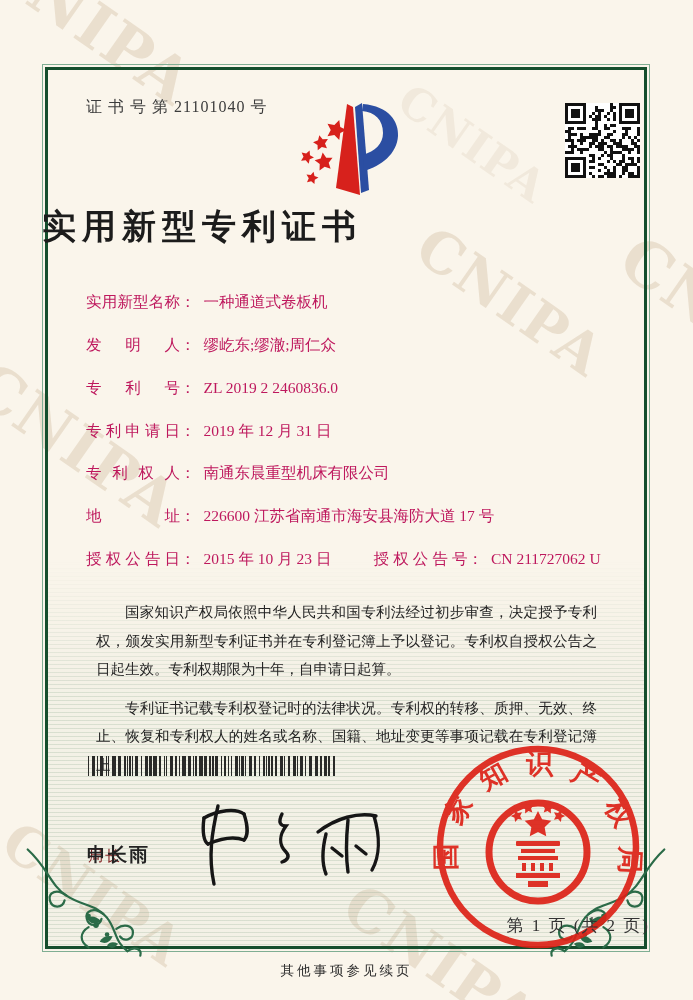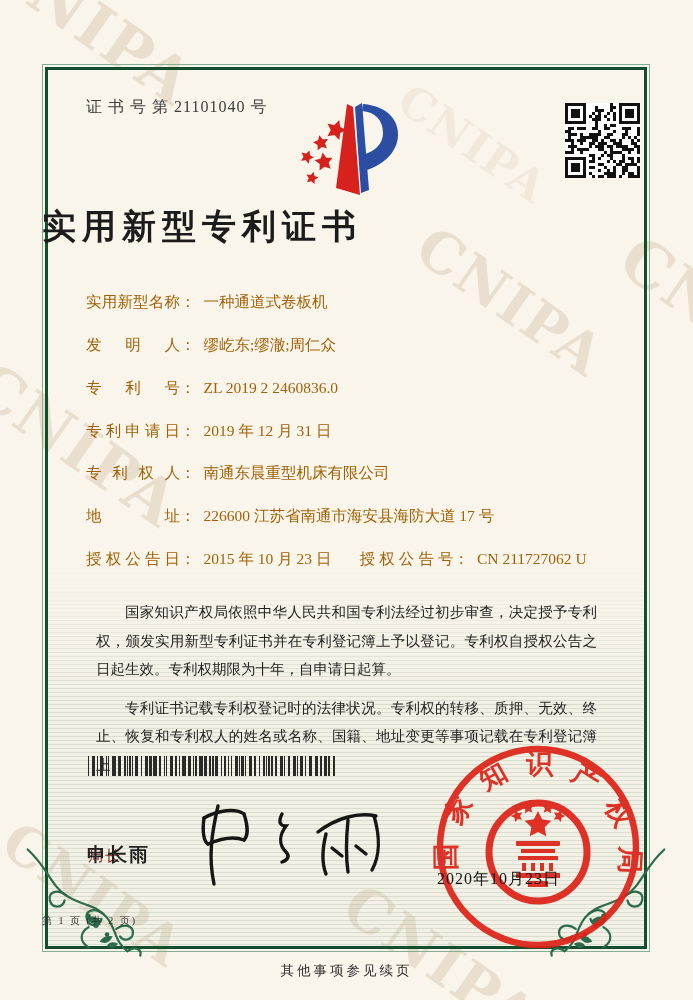--- a/index.html
+++ b/index.html
@@ -25,37 +25,37 @@
   .orn{position:absolute;z-index:4;width:120px;height:120px;}
 
   .content{position:absolute;inset:0;z-index:5;}
   .abs{position:absolute;}
 
   .cert-no{left:86px;top:97px;font-size:16px;color:#3c3c3c;letter-spacing:1px;}
 
   .title{left:42px;top:204px;width:608px;text-align:left;font-size:34px;font-weight:bold;
          color:#1c1c1c;letter-spacing:6px;}
 
-  .row{left:86px;font-size:15.5px;color:#a16207;white-space:nowrap;}
+  .row{left:86px;font-size:15.5px;color:#be185d;white-space:nowrap;}
   .flabel{display:inline-block;width:94px;text-align:justify;text-align-last:justify;}
   .fval{margin-left:8px;}
   .w1{display:inline-block;width:146px;margin-left:8px;}
-  .l2{margin-left:10px;}
+  .l2{margin-left:24px;}
 
   .bodytext{left:86px;top:588px;width:521px;font-size:14.5px;color:#232323;}
   .bodytext p{margin:10px;text-indent:2em;line-height:28.5px;text-align:justify;}
 
   .sig-title{left:88px;top:847px;font-size:15px;font-weight:normal;color:#7f1d1d;
              font-family:"Liberation Sans","DejaVu Sans",sans-serif;letter-spacing:2px;}
   .sig-name{left:87px;top:842px;font-size:19px;font-weight:bold;color:#222;
              font-family:"Liberation Sans","DejaVu Sans",sans-serif;letter-spacing:2px;}
 
   .seal-date{left:437px;top:869px;width:160px;font-size:16px;color:#161616;letter-spacing:1px;z-index:7;}
 
-  .page-info{left:42px;top:914px;width:608px;text-align:left;font-size:10px;color:#333;letter-spacing:2px;}
+  .page-info{left:42px;top:914px;width:608px;text-align:right;font-size:17px;color:#333;letter-spacing:2px;}
   .cont-note{left:0;top:962px;width:693px;text-align:center;font-size:13.5px;color:#2c2c2c;letter-spacing:3px;}
 </style>
 </head>
 <body>
 
 <div class="page">
 
   <div class="wm" style="left:-28px;top:-14px;font-size:62px;">CNIPA</div>
   <div class="wm" style="left:388px;top:118px;font-size:44px;color:rgba(198,172,140,0.16);">CNIPA</div>
   <div class="wm" style="left:404px;top:268px;font-size:56px;">CNIPA</div>
@@ -481,19 +481,18 @@
           <rect x="85" y="114" width="40" height="4"></rect>
           <rect x="89" y="121" width="4" height="8"></rect>
           <rect x="98" y="121" width="4" height="8"></rect>
           <rect x="107" y="121" width="4" height="8"></rect>
           <rect x="116" y="121" width="4" height="8"></rect>
           <rect x="83" y="131" width="44" height="5"></rect>
           <rect x="95" y="139" width="20" height="6"></rect>
         </g>
       </g>
     </svg>
-    <div class="abs seal-date">2020年10月23日</div>
 
     <div class="abs page-info">第 1 页 (共 2 页)</div>
     <div class="abs cont-note">其他事项参见续页</div>
 
   </div>
 </div>
 
 </body></html>

